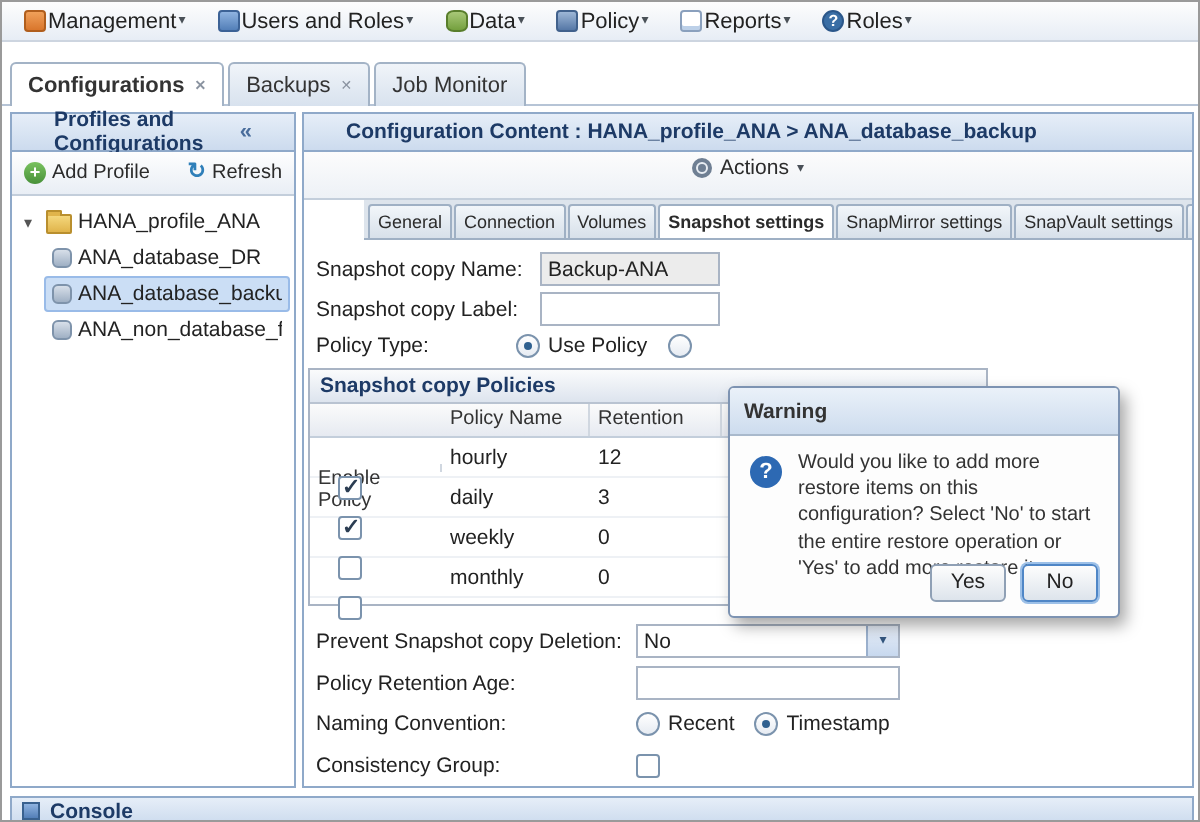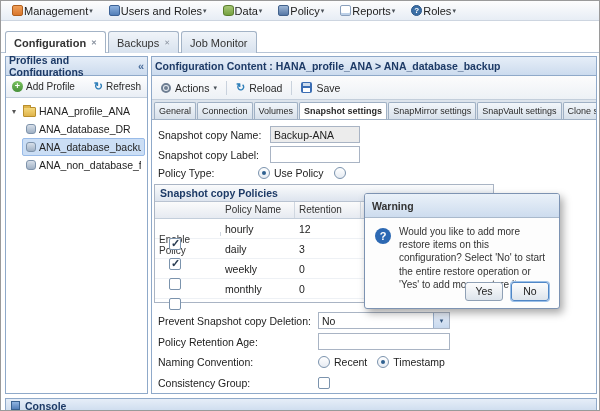--- a/index.html
+++ b/index.html
@@ -20,51 +20,51 @@
   .arrow{font-size:7px;color:#4a5158;line-height:1;}
 
   
   .main-tabs{position:absolute;top:30px;left:4px;height:22px;display:flex;gap:2px;z-index:2;}
   .mtab{display:flex;align-items:center;gap:5px;padding:3px 8px;background:linear-gradient(#f0f4f9,#d8e2ee);border:1px solid #a3b3c6;border-bottom:none;border-radius:3px 3px 0 0;color:#333;}
   .mtab.active{background:#fff;font-weight:bold;}
   .tab-close{font-size:7px;color:#8a93a0;}
   .tabs-underline{position:absolute;top:51px;left:0;right:0;height:1px;background:#b6c4d6;}
 
   
-  .panel-header{height:19px;background:linear-gradient(#e6eef8,#ccdbee);border-bottom:1px solid #8fa9c9;display:flex;align-items:center;padding:0 3px;color:#1d3a66;font-weight:bold;font-size:10.5px;gap:4px;}
+  .panel-header{height:19px;background:linear-gradient(#e6eef8,#ccdbee);border-bottom:1px solid #8fa9c9;display:flex;align-items:center;padding:0 21px;color:#1d3a66;font-weight:bold;font-size:10.5px;gap:4px;}
 
   
   .left-panel{position:absolute;left:4px;top:55px;width:143px;height:338px;border:1px solid #8fa9c9;background:#fff;display:flex;flex-direction:column;}
   .collapse-btn{margin-left:auto;color:#4a6d9c;font-size:11px;cursor:pointer;font-weight:bold;}
   .left-toolbar{height:22px;background:linear-gradient(#fefefe,#e9eef5);border-bottom:1px solid #c3cedb;display:flex;align-items:center;padding:0 3px;gap:3px;font-size:10px;}
   .tool-btn{display:flex;align-items:center;gap:3px;padding:2px 3px;border-radius:2px;cursor:pointer;color:#2b2b2b;}
   .plus-icon{width:11px;height:11px;background:linear-gradient(#79c25f,#48913a);color:#fff;border-radius:50%;font-size:9px;line-height:10px;text-align:center;font-weight:bold;}
   .refresh-icon{color:#2f7fb9;font-size:11px;font-weight:bold;line-height:1;}
   .tree{flex:1;background:#fff;padding:4px 2px;font-size:10.5px;overflow:hidden;}
   .tree-row{display:flex;align-items:center;gap:3px;height:18px;padding:0 3px;border:1px solid transparent;}
   .tree-children .tree-row{margin-left:14px;}
   .tree-row.selected{background:#cbdef5;border:1px solid #99bbe8;border-radius:2px;}
   .expander{font-size:8px;color:#555;width:8px;flex-shrink:0;}
   .folder-icon{width:13px;height:10px;background:linear-gradient(#f4d77c,#e0b44b);border:1px solid #b98f2e;border-radius:1px;position:relative;margin-top:2px;flex-shrink:0;}
   .folder-icon::before{content:"";position:absolute;top:-3px;left:-1px;width:6px;height:2px;background:#e0b44b;border:1px solid #b98f2e;border-bottom:none;border-radius:1px 1px 0 0;}
   .node-icon{width:10px;height:10px;background:linear-gradient(#d7dfe9,#9fb0c4);border:1px solid #7e93ab;border-radius:3px;flex-shrink:0;}
   .tree-label{white-space:nowrap;overflow:hidden;}
 
   
   .right-panel{position:absolute;left:150px;top:55px;width:446px;height:338px;border:1px solid #8fa9c9;background:#fff;display:flex;flex-direction:column;}
-  .content-toolbar{height:24px;background:linear-gradient(#fcfcfc,#edf1f6);border-bottom:1px solid #c3cedb;display:flex;align-items:center;gap:5px;padding:0 5px;font-size:10.5px;}
+  .content-toolbar{height:24px;background:linear-gradient(#fcfcfc,#edf1f6);border-bottom:1px solid #c3cedb;display:flex;align-items:center;gap:5px;padding:0 5px;font-size:10.5px;flex-direction:column;}
   .tb-btn{display:flex;align-items:center;gap:4px;padding:2px 4px;border-radius:2px;cursor:pointer;color:#2b2b2b;}
   .tb-sep{width:1px;height:14px;background:#c9d2dd;}
   .gear-icon{width:10px;height:10px;border:2px solid #6f7f93;border-radius:50%;position:relative;background:#e8edf3;}
   .gear-icon::after{content:"";position:absolute;left:1px;top:1px;width:4px;height:4px;background:#6f7f93;border-radius:50%;}
   .save-icon{width:11px;height:11px;background:#3c6eb4;border-radius:2px;position:relative;}
   .save-icon::before{content:"";position:absolute;left:2px;top:1px;width:7px;height:3px;background:#cfdded;}
   .save-icon::after{content:"";position:absolute;left:2px;bottom:1px;width:7px;height:4px;background:#fff;}
 
-  .sub-tabs{height:20px;background:#dde4ec;border-bottom:1px solid #9fb0c4;display:flex;align-items:flex-end;padding:2px 2px 0;gap:1px;overflow:hidden;white-space:nowrap;}
+  .sub-tabs{height:20px;background:#dde4ec;border-bottom:1px solid #9fb0c4;display:flex;align-items:flex-end;padding:2px 2px 0;gap:1px;overflow:hidden;white-space:nowrap;margin-left:30px;}
   .stab{padding:3px 4px;font-size:9px;background:linear-gradient(#f2f6fa,#d7e0ea);border:1px solid #9fb0c4;border-bottom:none;border-radius:2px 2px 0 0;color:#2b2b2b;flex-shrink:0;}
   .stab.active{background:#fff;font-weight:bold;margin-bottom:-1px;padding-bottom:4px;}
 
   .form-body{position:relative;flex:1;background:#fff;font-size:10.5px;overflow:hidden;}
   .frow{position:absolute;display:flex;align-items:center;}
   .flabel{color:#222;}
   .tfield{height:17px;border:1px solid #a9b4c4;background:#fff;font-size:10.5px;padding:1px 3px;font-family:"Liberation Sans",sans-serif;color:#222;}
   .tfield.gray{background:#ececec;}
   .radio{width:12px;height:12px;border:1px solid #7b93ad;border-radius:50%;background:linear-gradient(#fff,#e6ebf2);position:relative;flex-shrink:0;}
   .radio.on::after{content:"";position:absolute;left:3px;top:3px;width:4px;height:4px;border-radius:50%;background:#2f608f;}
@@ -134,21 +134,21 @@
     </div>
     <div class="menu-item">
       <span class="micon i-help">?</span>
       <span>Roles</span>
       <span class="arrow">▾</span>
     </div>
   </div>
 
   <div class="main-tabs">
     <div class="mtab active">
-      <span>Configuration</span>
+      <span>Configurations</span>
       <span class="tab-close">✕</span>
     </div>
     <div class="mtab">
       <span>Backups</span>
       <span class="tab-close">✕</span>
     </div>
     <div class="mtab">
       <span>Job Monitor</span>
     </div>
   </div>

